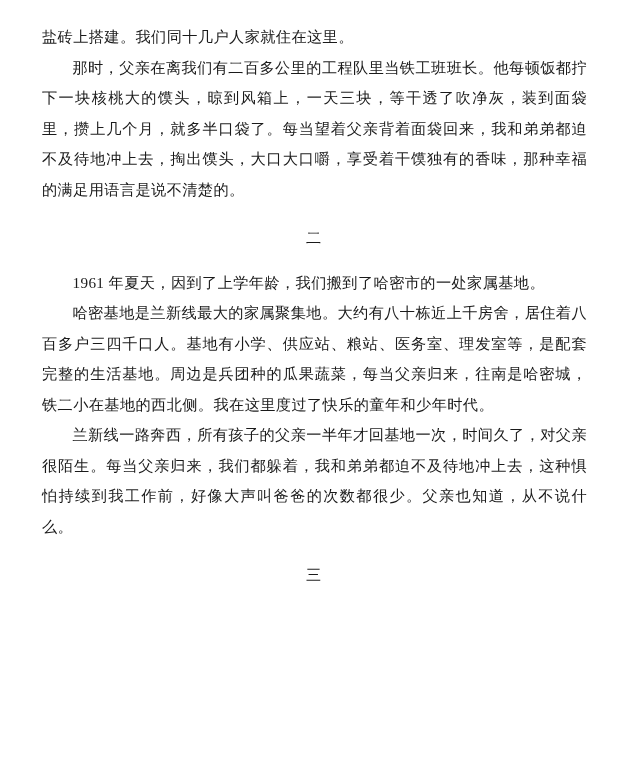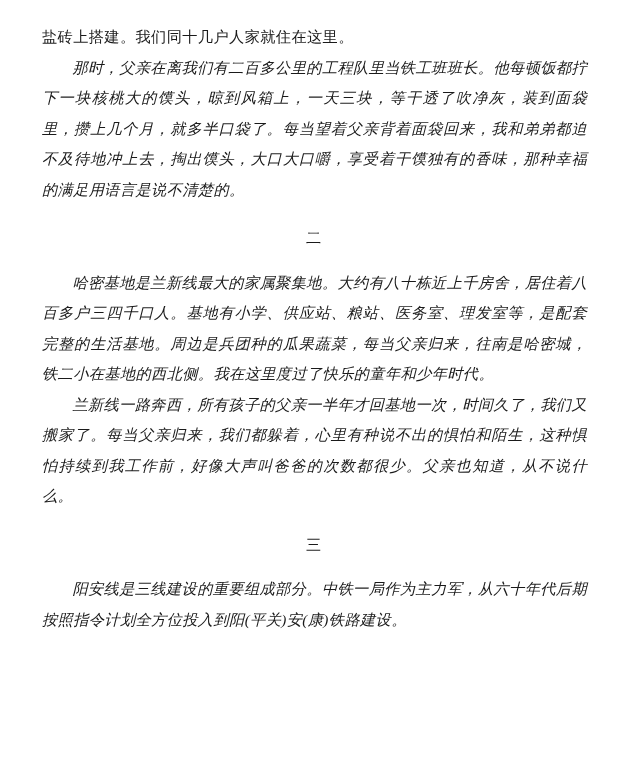--- a/index.html
+++ b/index.html
@@ -25,36 +25,35 @@
     font-size: 15.2px;
     line-height: 30.5px;
     text-align: justify;
     text-justify: inter-ideograph;
     letter-spacing: 0.4px;
     margin: 0;
     word-break: break-all;
   }
   .indent {
     text-indent: 2em;
-    font-style: italic;
   }
   .section-num {
     text-align: center;
     font-size: 15.2px;
     line-height: 30.5px;
     margin: 18px 0 14px 0;
     letter-spacing: 2px;
   }
 </style>
 </head>
 <body>
 
 <div class="page">
   <div id="content">
       <div class="para">盐砖上搭建。我们同十几户人家就住在这里。</div>
       <div class="para indent">那时，父亲在离我们有二百多公里的工程队里当铁工班班长。他每顿饭都拧下一块核桃大的馍头，晾到风箱上，一天三块，等干透了吹净灰，装到面袋里，攒上几个月，就多半口袋了。每当望着父亲背着面袋回来，我和弟弟都迫不及待地冲上去，掏出馍头，大口大口嚼，享受着干馍独有的香味，那种幸福的满足用语言是说不清楚的。</div>
       <div class="section-num">二</div>
+      <div class="para indent">1961 年夏天，因到了上学年龄，我们搬到了哈密市的一处家属基地。</div>
       <div class="para indent">哈密基地是兰新线最大的家属聚集地。大约有八十栋近上千房舍，居住着八百多户三四千口人。基地有小学、供应站、粮站、医务室、理发室等，是配套完整的生活基地。周边是兵团种的瓜果蔬菜，每当父亲归来，往南是哈密城，铁二小在基地的西北侧。我在这里度过了快乐的童年和少年时代。</div>
-      <div class="para indent">兰新线一路奔西，所有孩子的父亲一半年才回基地一次，时间久了，我们又搬家了。每当父亲归来，我们都躲着，心里有种说不出的惧怕和陌生，这种惧怕持续到我工作前，好像大声叫爸爸的次数都很少。父亲也知道，从不说什么。</div>
+      <div class="para indent">兰新线一路奔西，所有孩子的父亲一半年才回基地一次，时间久了，对父亲很陌生。每当父亲归来，我们都躲着，我和弟弟都迫不及待地冲上去，这种惧怕持续到我工作前，好像大声叫爸爸的次数都很少。父亲也知道，从不说什么。</div>
       <div class="section-num">三</div>
-      <div class="para indent">阳安线是三线建设的重要组成部分。中铁一局作为主力军，从六十年代后期按照指令计划全方位投入到阳(平关)安(康)铁路建设。</div>
     </div>
 </div>
 
 </body></html>

